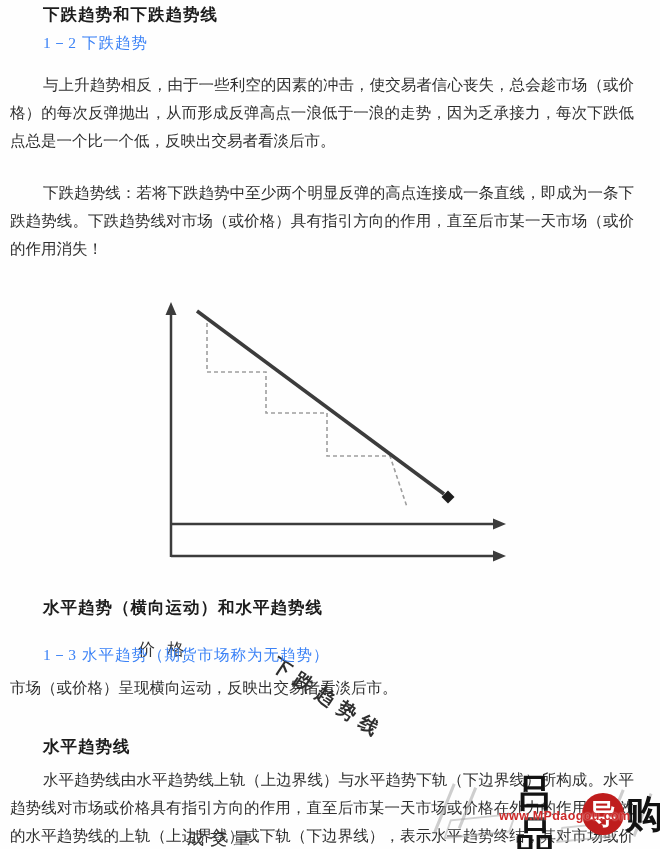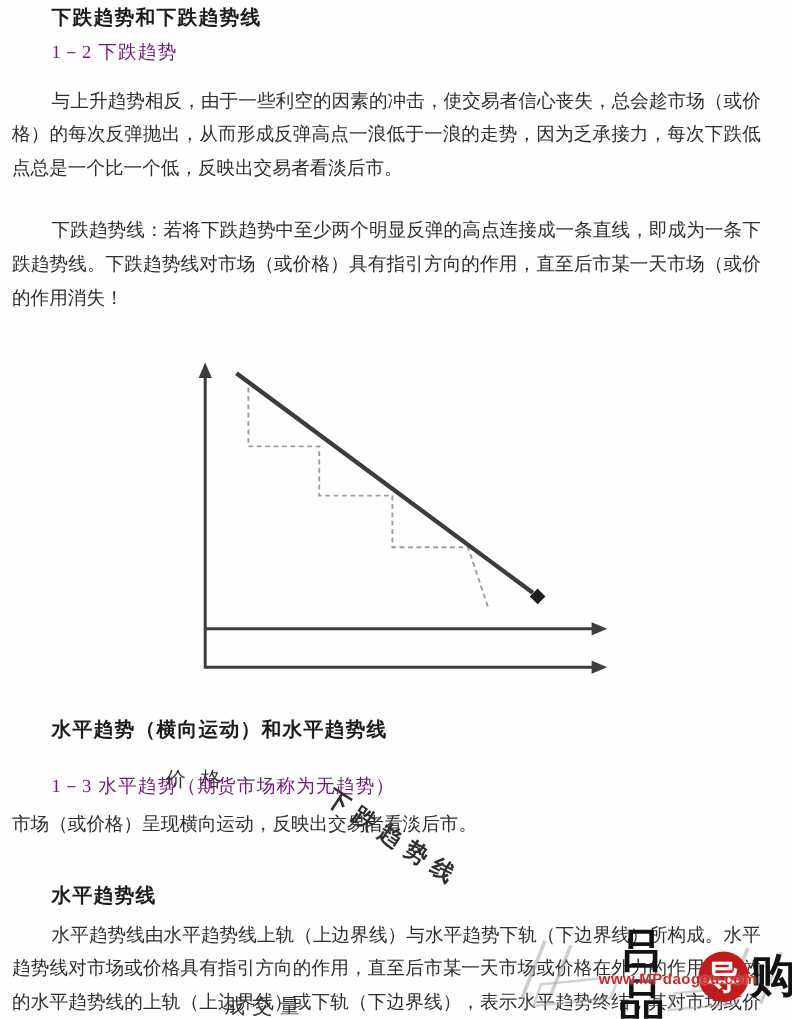--- a/index.html
+++ b/index.html
@@ -17,21 +17,21 @@
     font-size:16.5px;
     font-weight:bold;
     color:#1c1c1c;
     letter-spacing:1px;
     text-align:center;
   }
   .doc-subhead {
     left:43px;
     font-size:15.5px;
     letter-spacing:1px;
-    color:#701a75;
+    color:#3b82f6;
   }
   .para {
     left:10px;
     width:624px;
   }
   .line {
     font-size:15.5px;
     line-height:28px;
     text-align:justify;
     text-align-last:justify;

